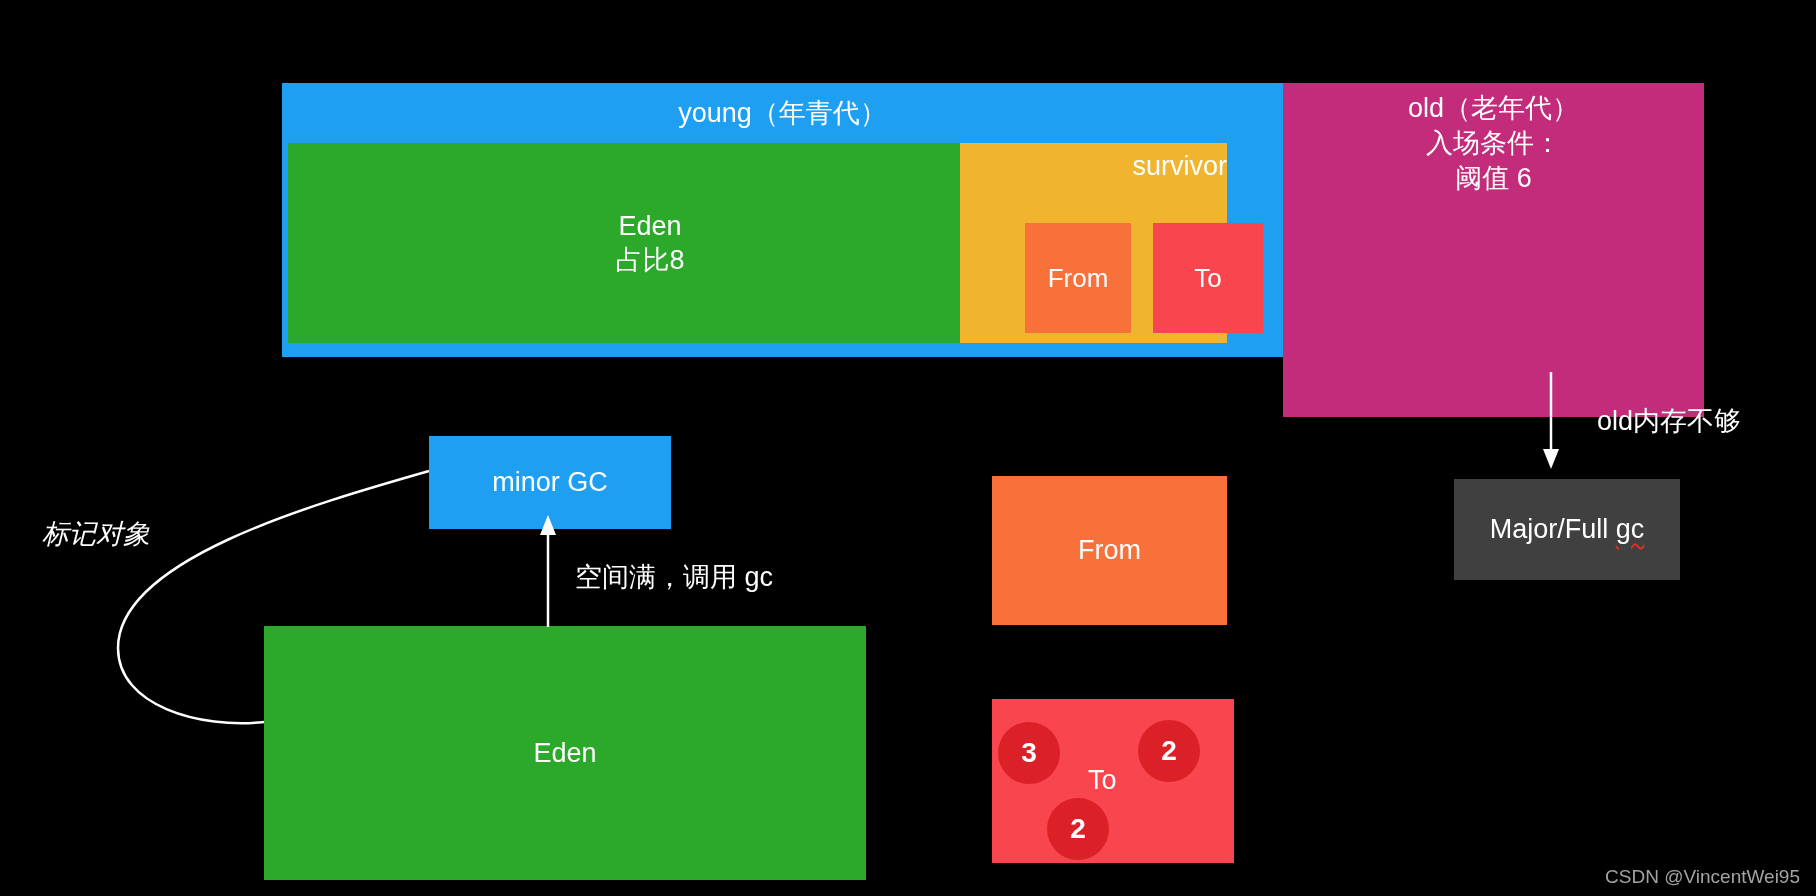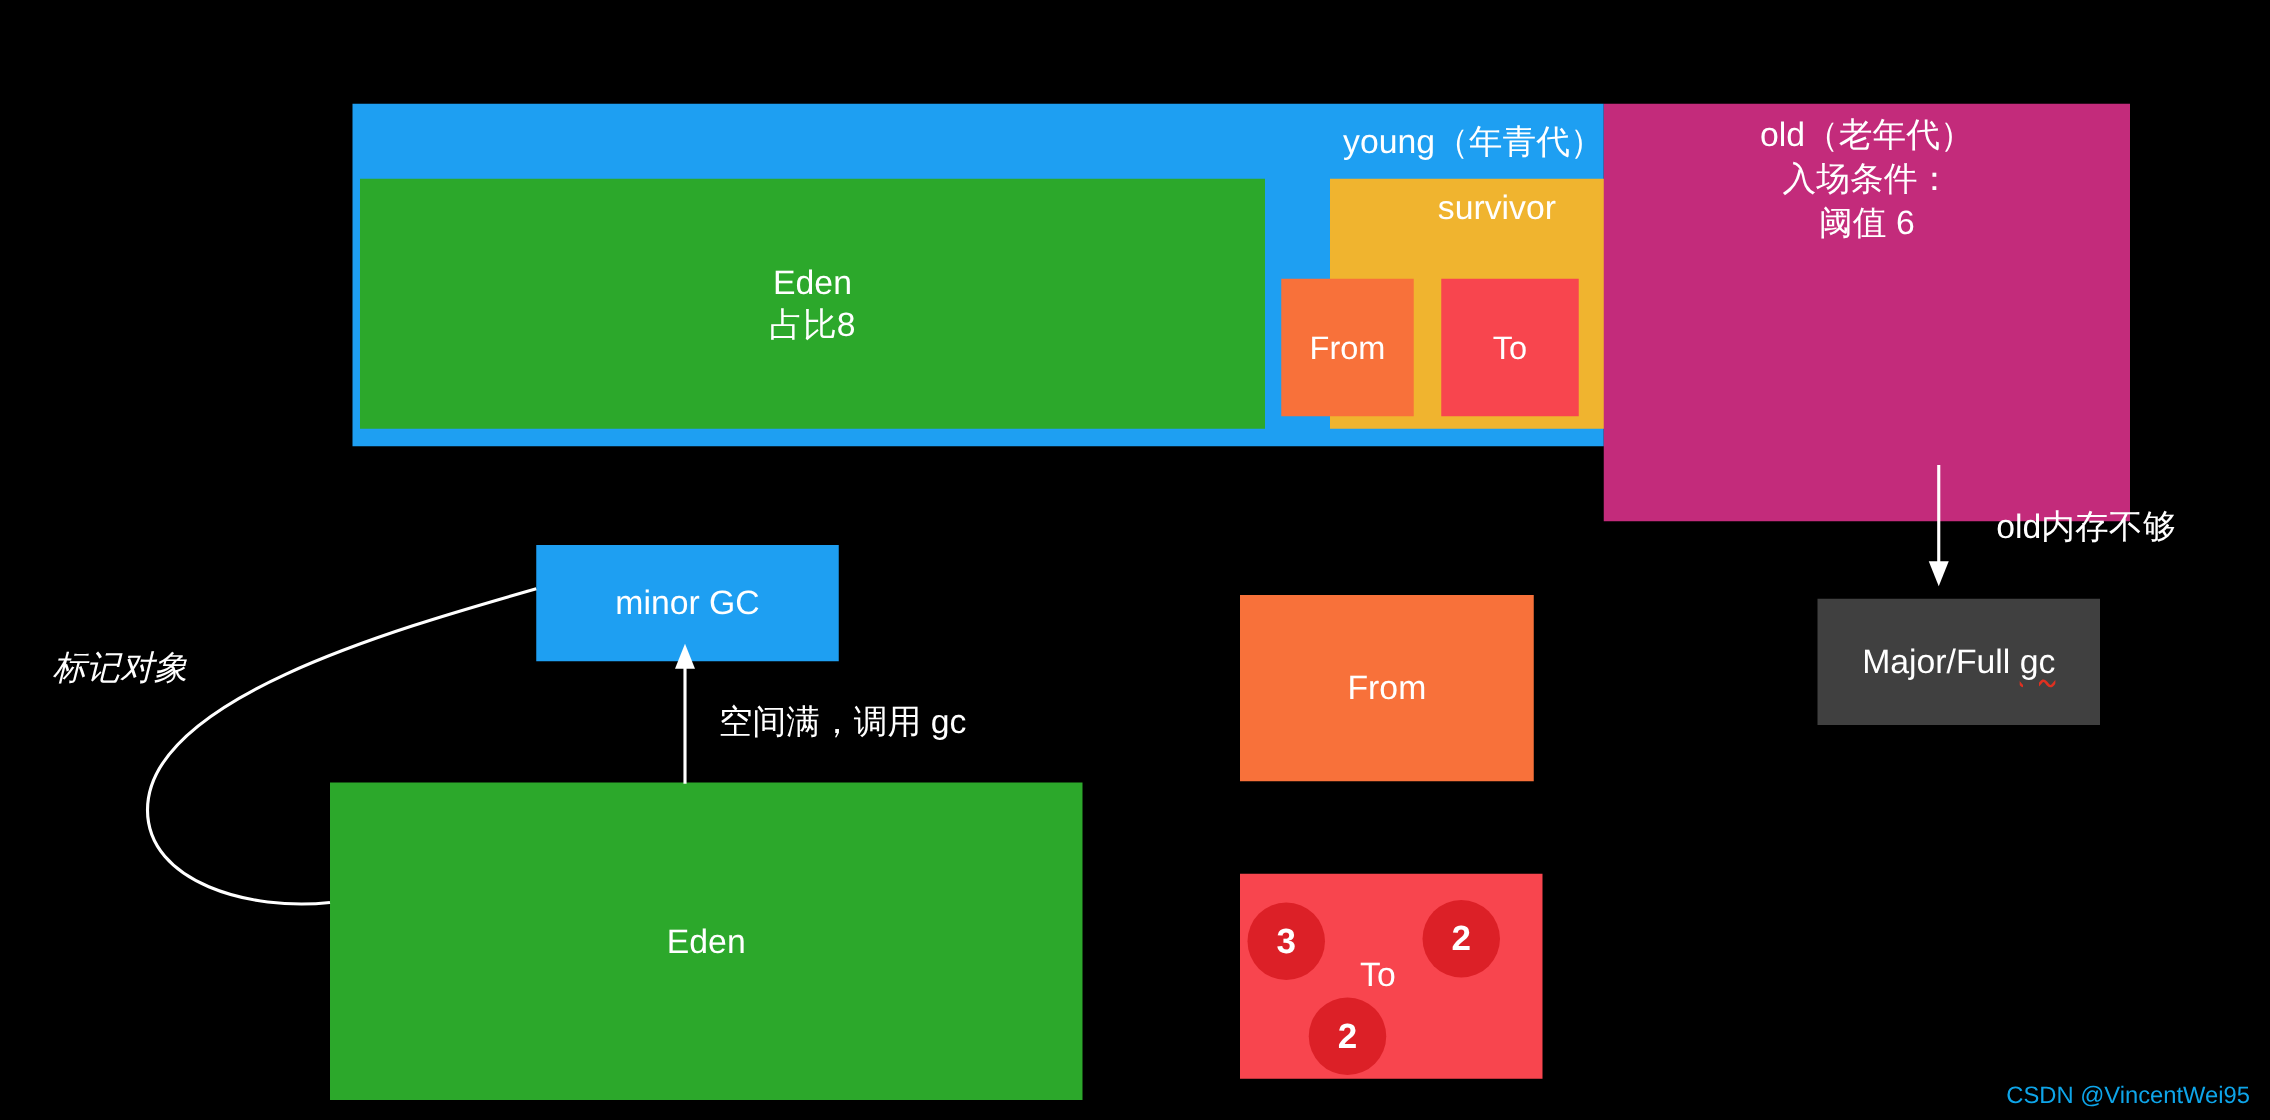--- a/index.html
+++ b/index.html
@@ -10,25 +10,25 @@
     background: #000;
     font-family: "Liberation Sans", sans-serif;
     color: #fff;
     overflow: hidden;
   }
   .box { position: absolute; box-sizing: border-box; }
   .ctext { display: flex; align-items: center; justify-content: center; text-align: center; }
 
   
   .young   { left: 282px; top: 83px;  width: 1001px; height: 274px; background: #1E9FF2; }
-  .young-header { left: 282px; top: 83px; width: 1001px; height: 60px; font-size: 27px; justify-content: flex-end; }
+  .young-header { left: 282px; top: 83px; width: 1001px; height: 60px; font-size: 27px; }
   .eden-top { left: 288px; top: 143px; width: 724px; height: 200px; background: #2CA82B;
               flex-direction: column; font-size: 27px; line-height: 34px; }
-  .survivor { left: 1064px; top: 143px; width: 267px; height: 200px; background: #F0B42F;
-              font-size: 27px; line-height: 33px; text-align: center; padding-top: 7px; }
+  .survivor { left: 960px; top: 143px; width: 267px; height: 200px; background: #F0B42F;
+              font-size: 27px; line-height: 33px; text-align: right; padding-top: 7px; }
   .from-top { left: 1025px; top: 223px; width: 106px; height: 110px; background: #F8713A; font-size: 26px; }
   .to-top   { left: 1153px; top: 223px; width: 110px; height: 110px; background: #F8454E; font-size: 26px; }
 
   
   .old-box  { left: 1283px; top: 83px; width: 421px; height: 334px; background: #C32B7B;
               font-size: 27px; line-height: 35px; text-align: center; padding-top: 8px; }
 
   
   .minor-gc { left: 429px; top: 436px; width: 242px; height: 93px; background: #1E9FF2; font-size: 27px; }
   .eden-bottom { left: 264px; top: 626px; width: 602px; height: 254px; background: #2CA82B; font-size: 27px; }
@@ -43,21 +43,21 @@
   .to-bottom-label { position: absolute; left: 96px; top: 66px; font-size: 27px; }
 
   .major-gc { left: 1454px; top: 479px; width: 226px; height: 101px; background: #404040; font-size: 27px; }
   .squiggle { text-decoration: underline wavy #E03020; text-decoration-thickness: 2px; text-underline-offset: 5px; }
 
   
   .label { position: absolute; font-size: 27px; white-space: nowrap; }
   .label-mark  { left: 42px;  top: 516px; font-style: italic; }
   .label-space { left: 575px; top: 559px; }
   .label-oldfull { left: 1597px; top: 403px; }
-  .watermark { position: absolute; right: 16px; top: 866px; font-size: 19px; color: #0ea5e9; }
+  .watermark { position: absolute; right: 16px; top: 866px; font-size: 19px; color: #a3a3a3; }
 
   
   .overlay { position: absolute; left: 0; top: 0; width: 1816px; height: 896px; pointer-events: none; }
 </style>
 </head>
 <body>
 
 <div class="canvas">
 
   <div class="box young"></div>

